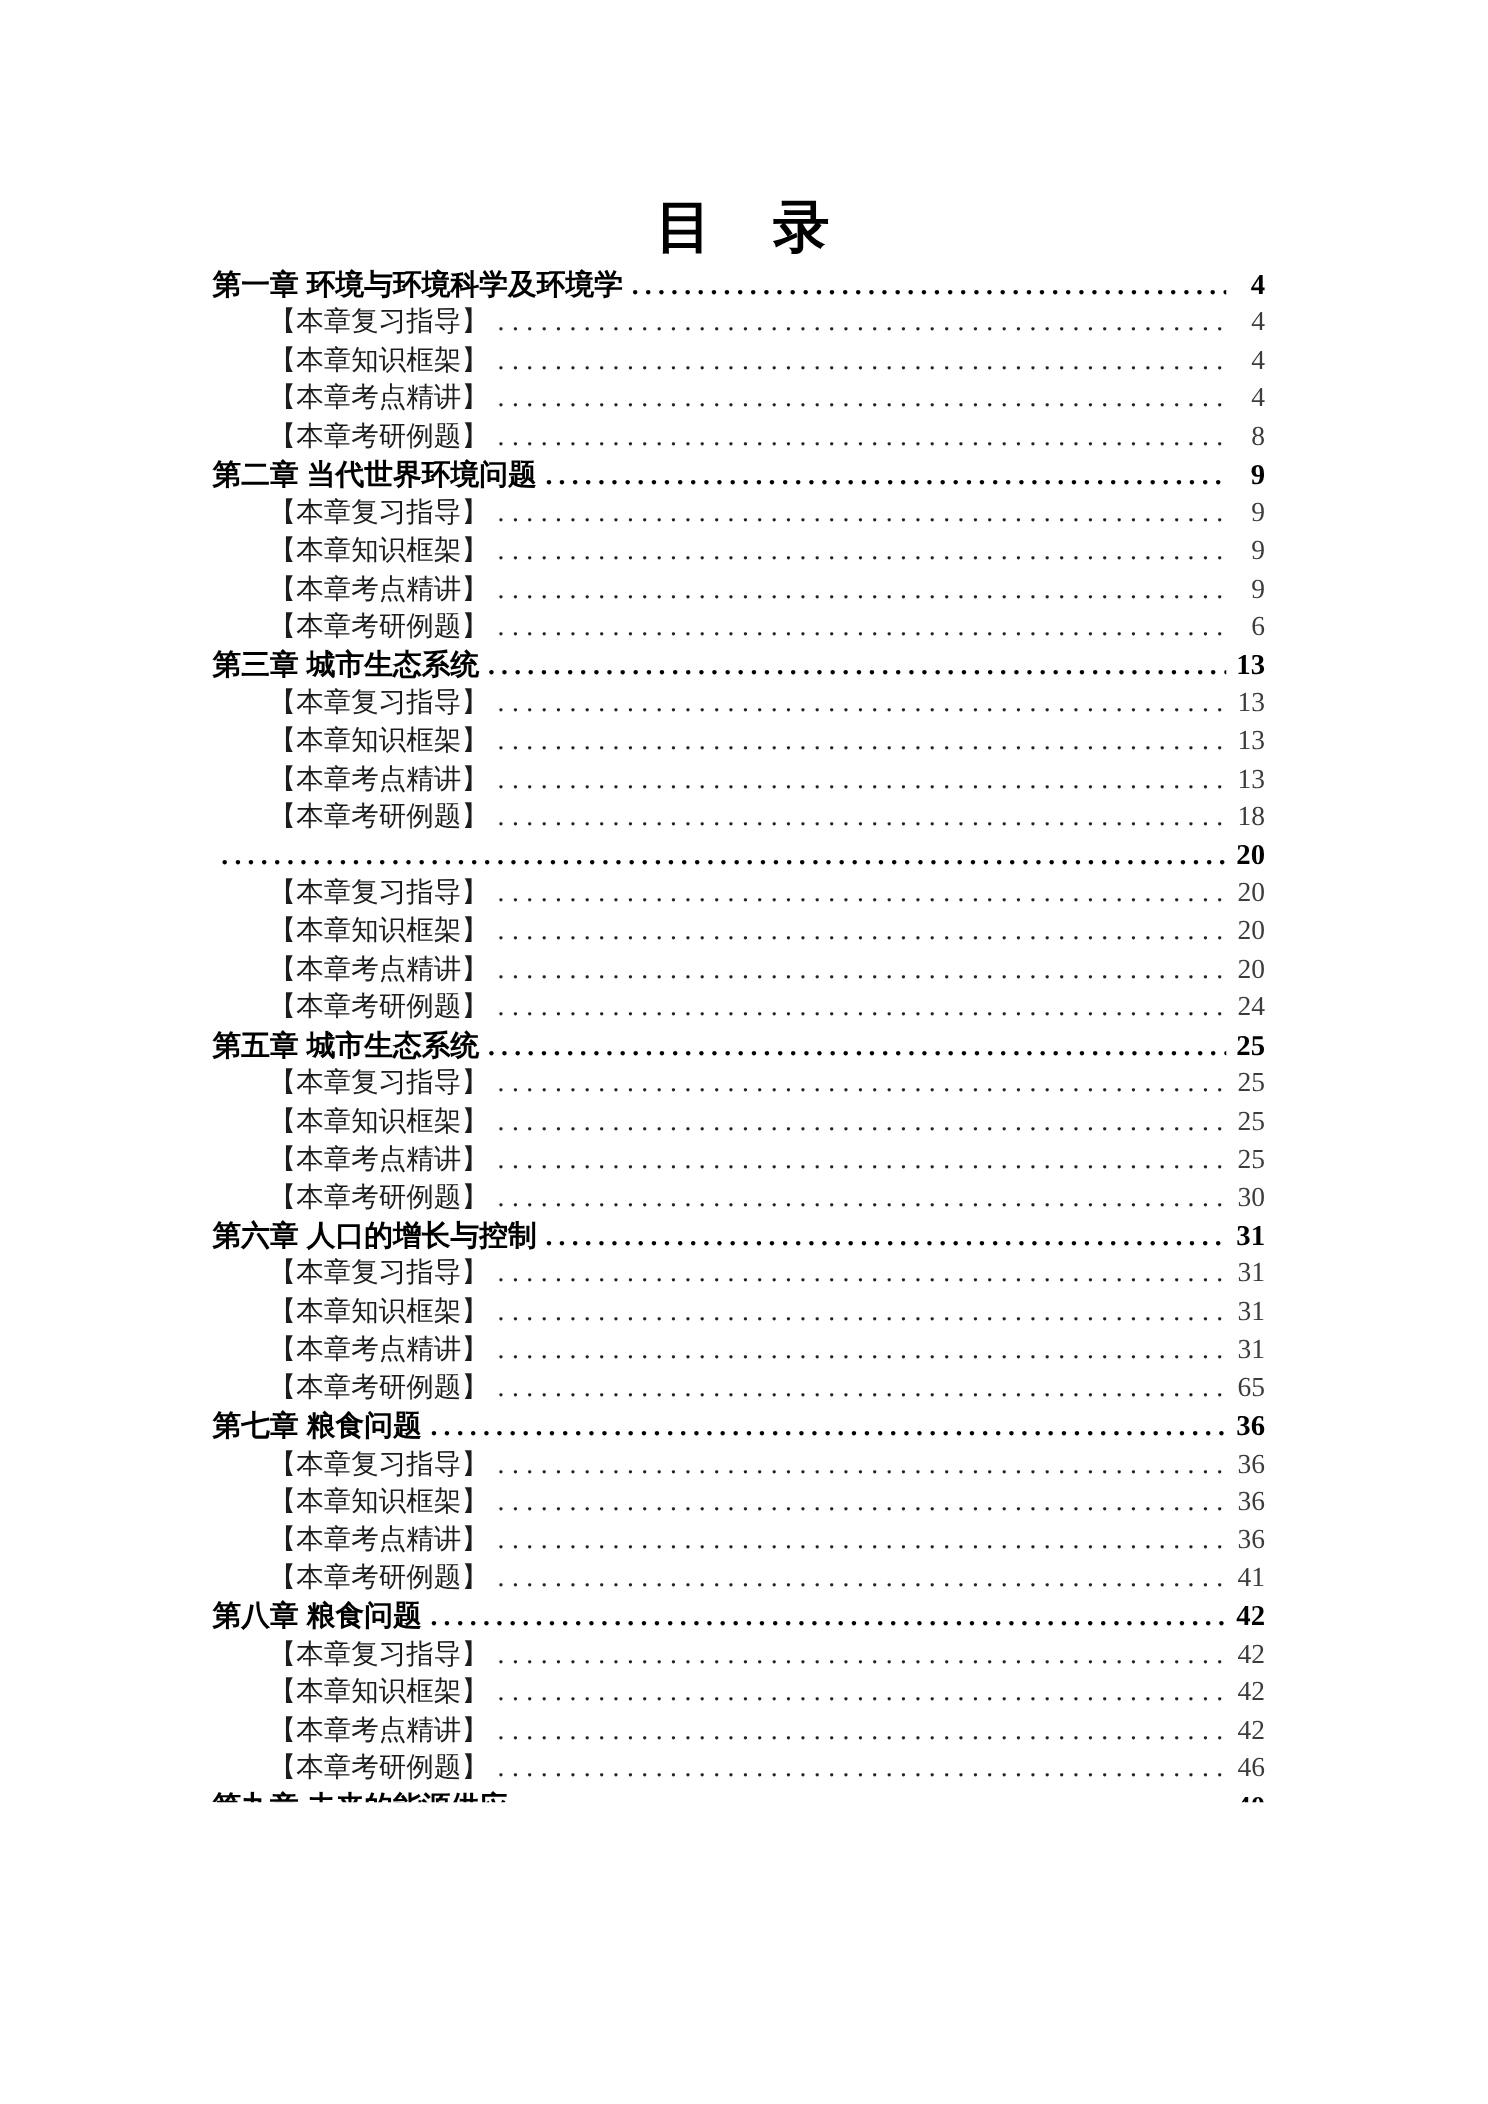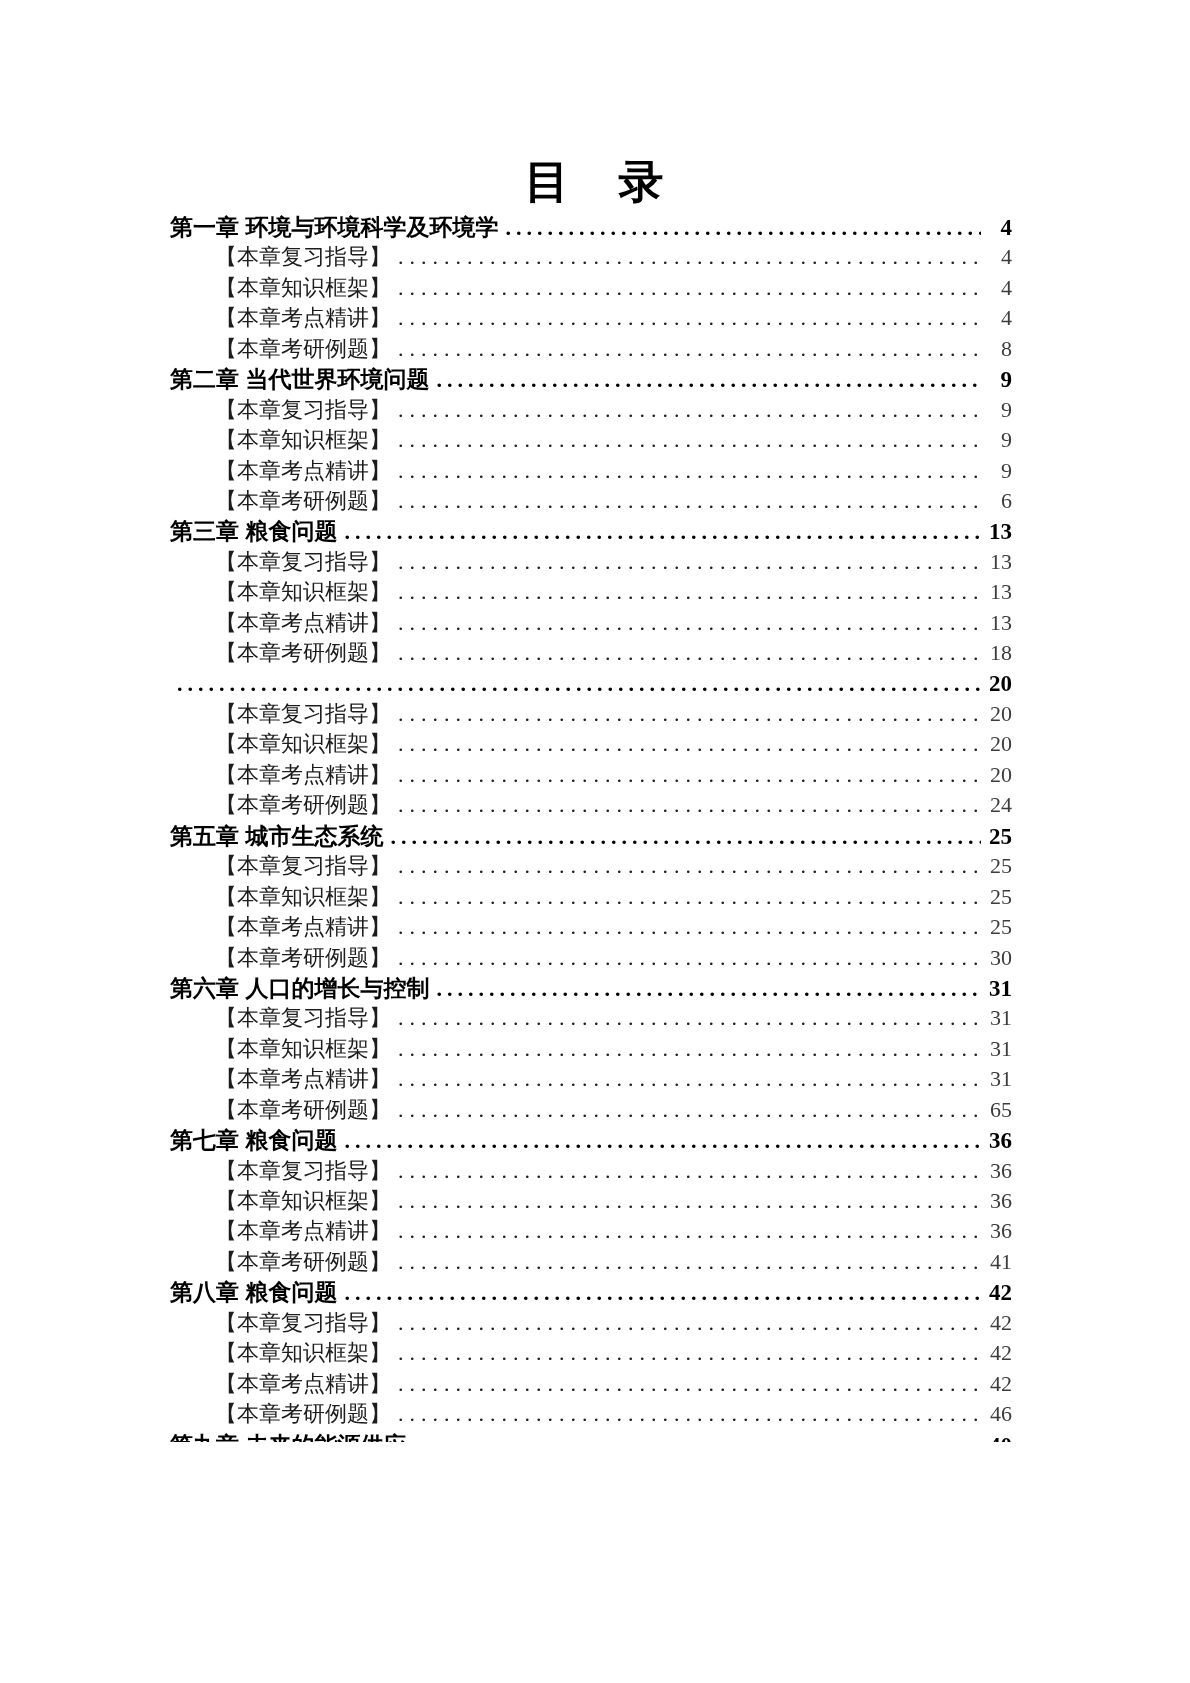--- a/index.html
+++ b/index.html
@@ -127,21 +127,21 @@
         <span class="label">【本章考点精讲】</span>
         <span class="leader">............................................................................................................................................................................................................................................................................................................</span>
         <span class="pagenum">9</span>
       </div>
       <div class="row sub">
         <span class="label">【本章考研例题】</span>
         <span class="leader">............................................................................................................................................................................................................................................................................................................</span>
         <span class="pagenum">6</span>
       </div>
       <div class="row chapter">
-        <span class="label">第三章 粮食问题</span>
+        <span class="label">第三章 城市生态系统</span>
         <span class="leader">............................................................................................................................................................................................................................................................................................................</span>
         <span class="pagenum">13</span>
       </div>
       <div class="row sub">
         <span class="label">【本章复习指导】</span>
         <span class="leader">............................................................................................................................................................................................................................................................................................................</span>
         <span class="pagenum">13</span>
       </div>
       <div class="row sub">
         <span class="label">【本章知识框架】</span>

